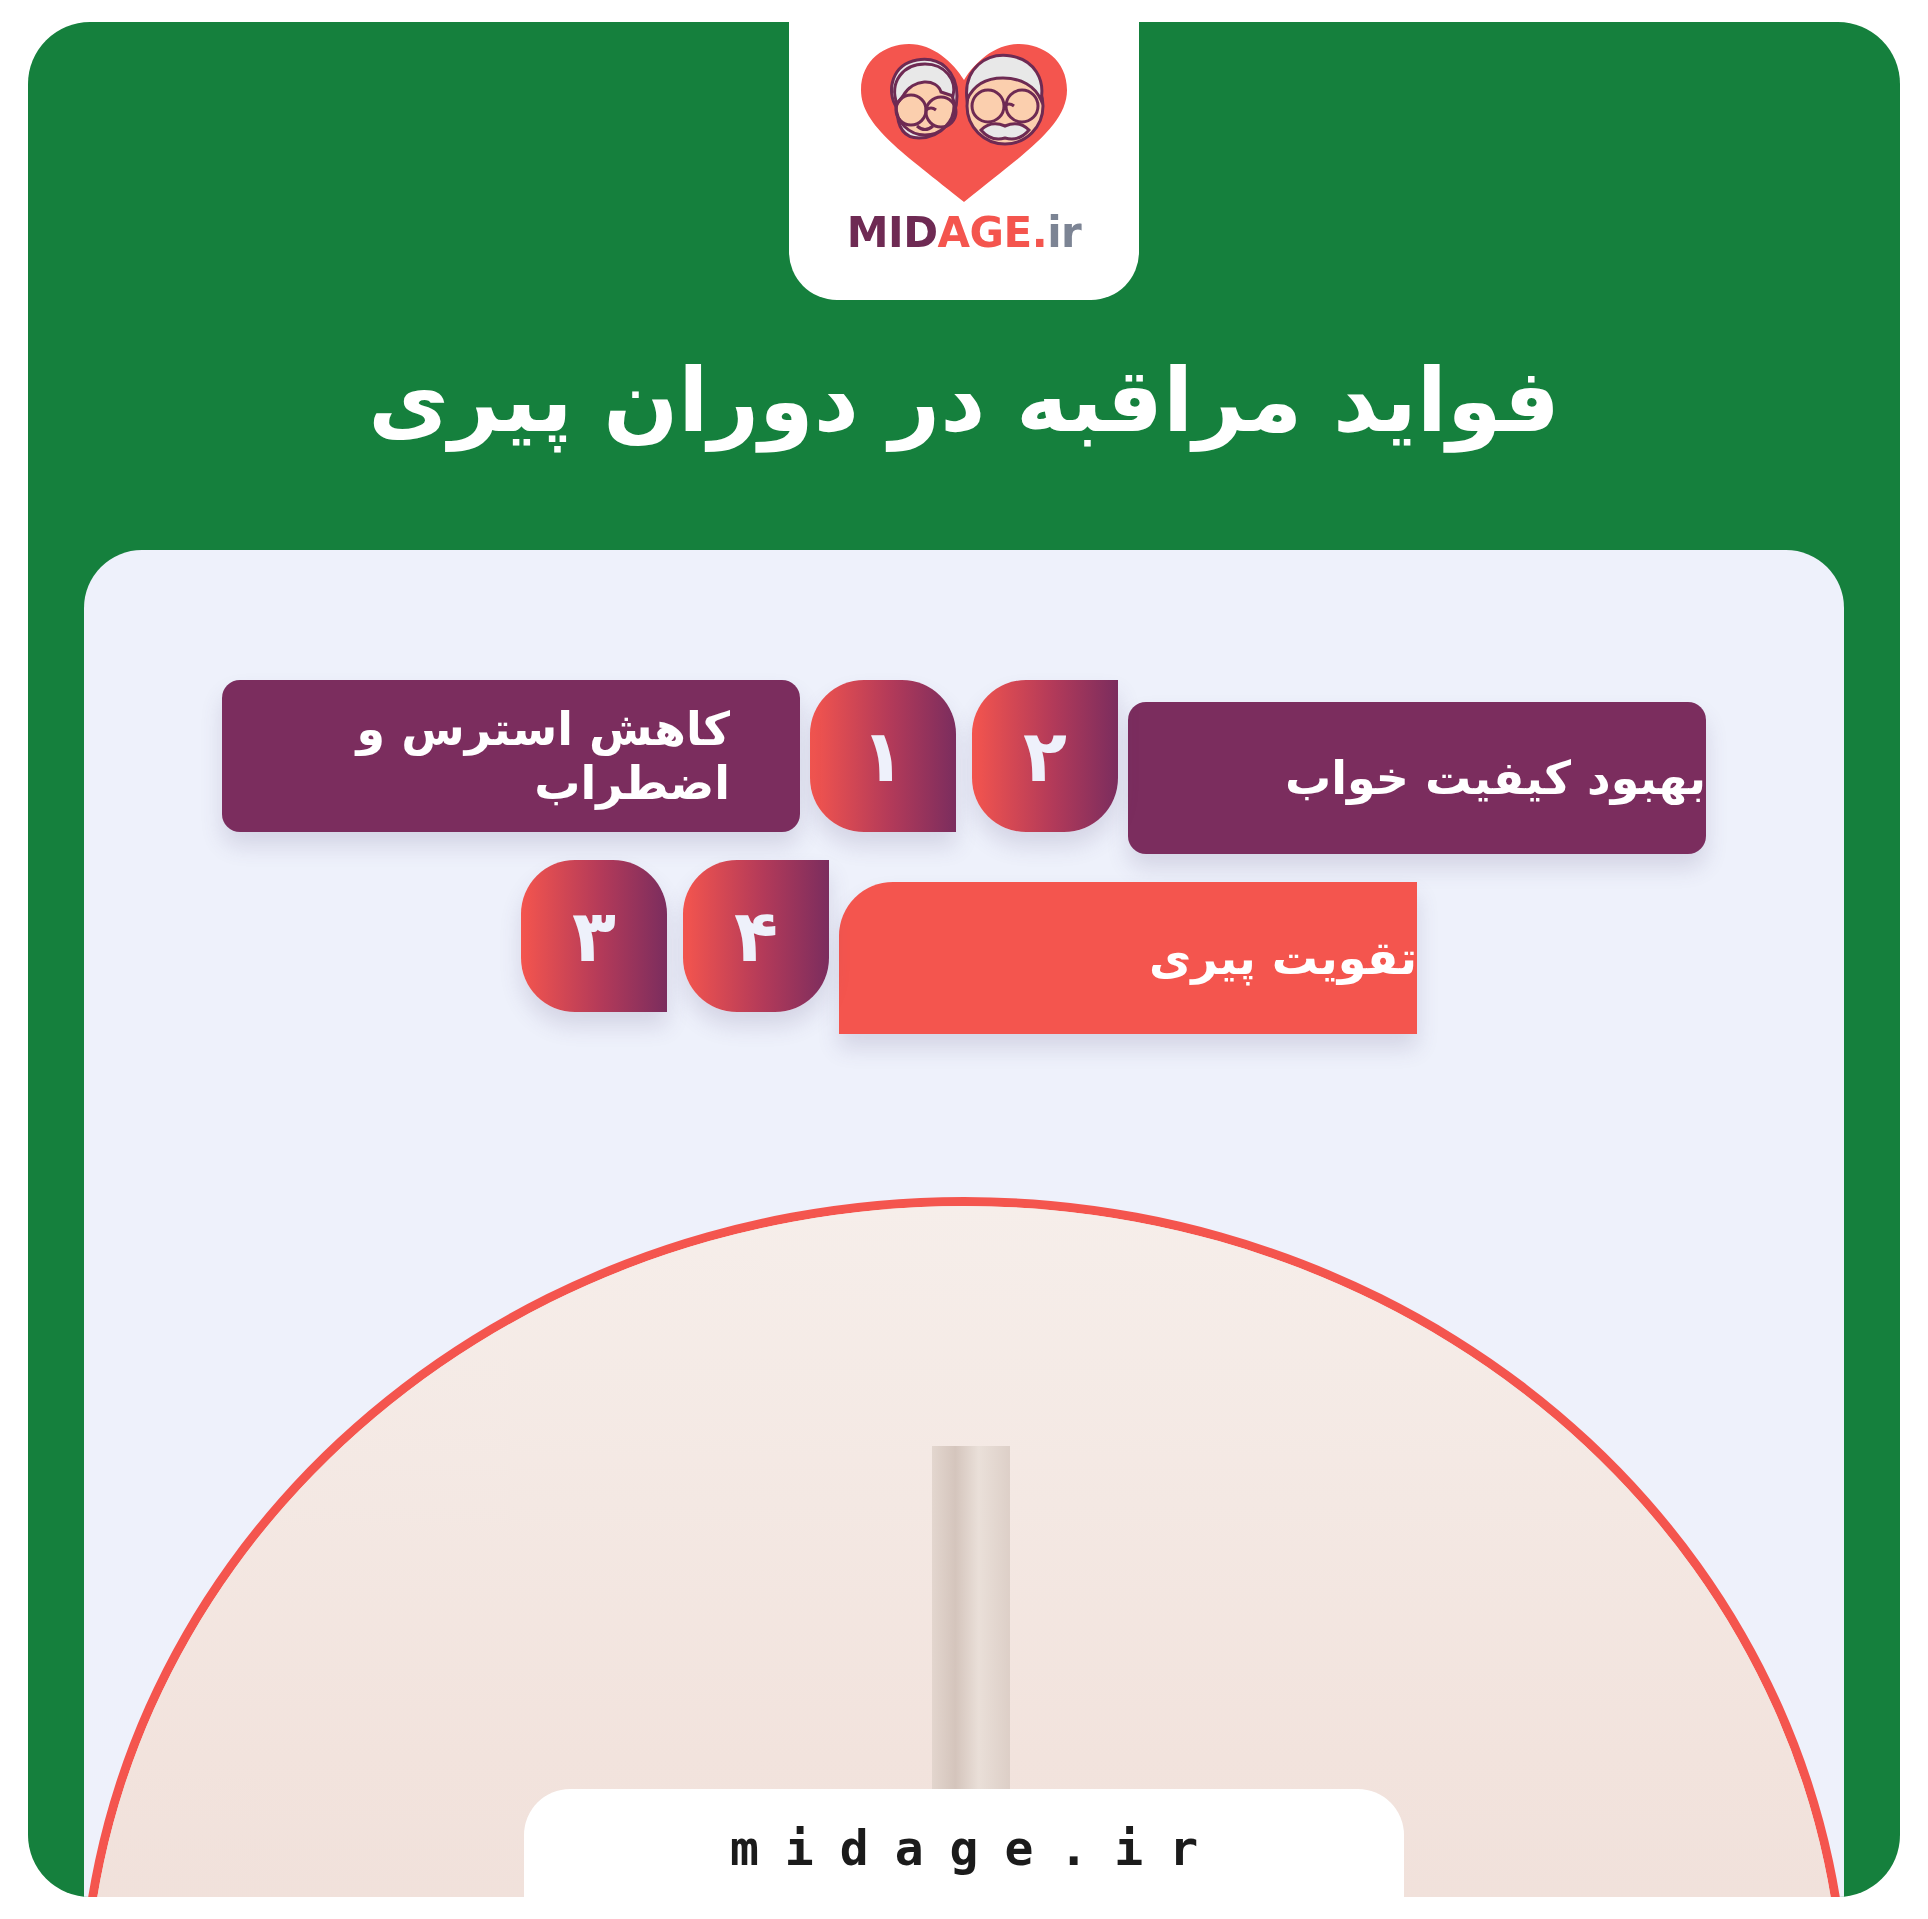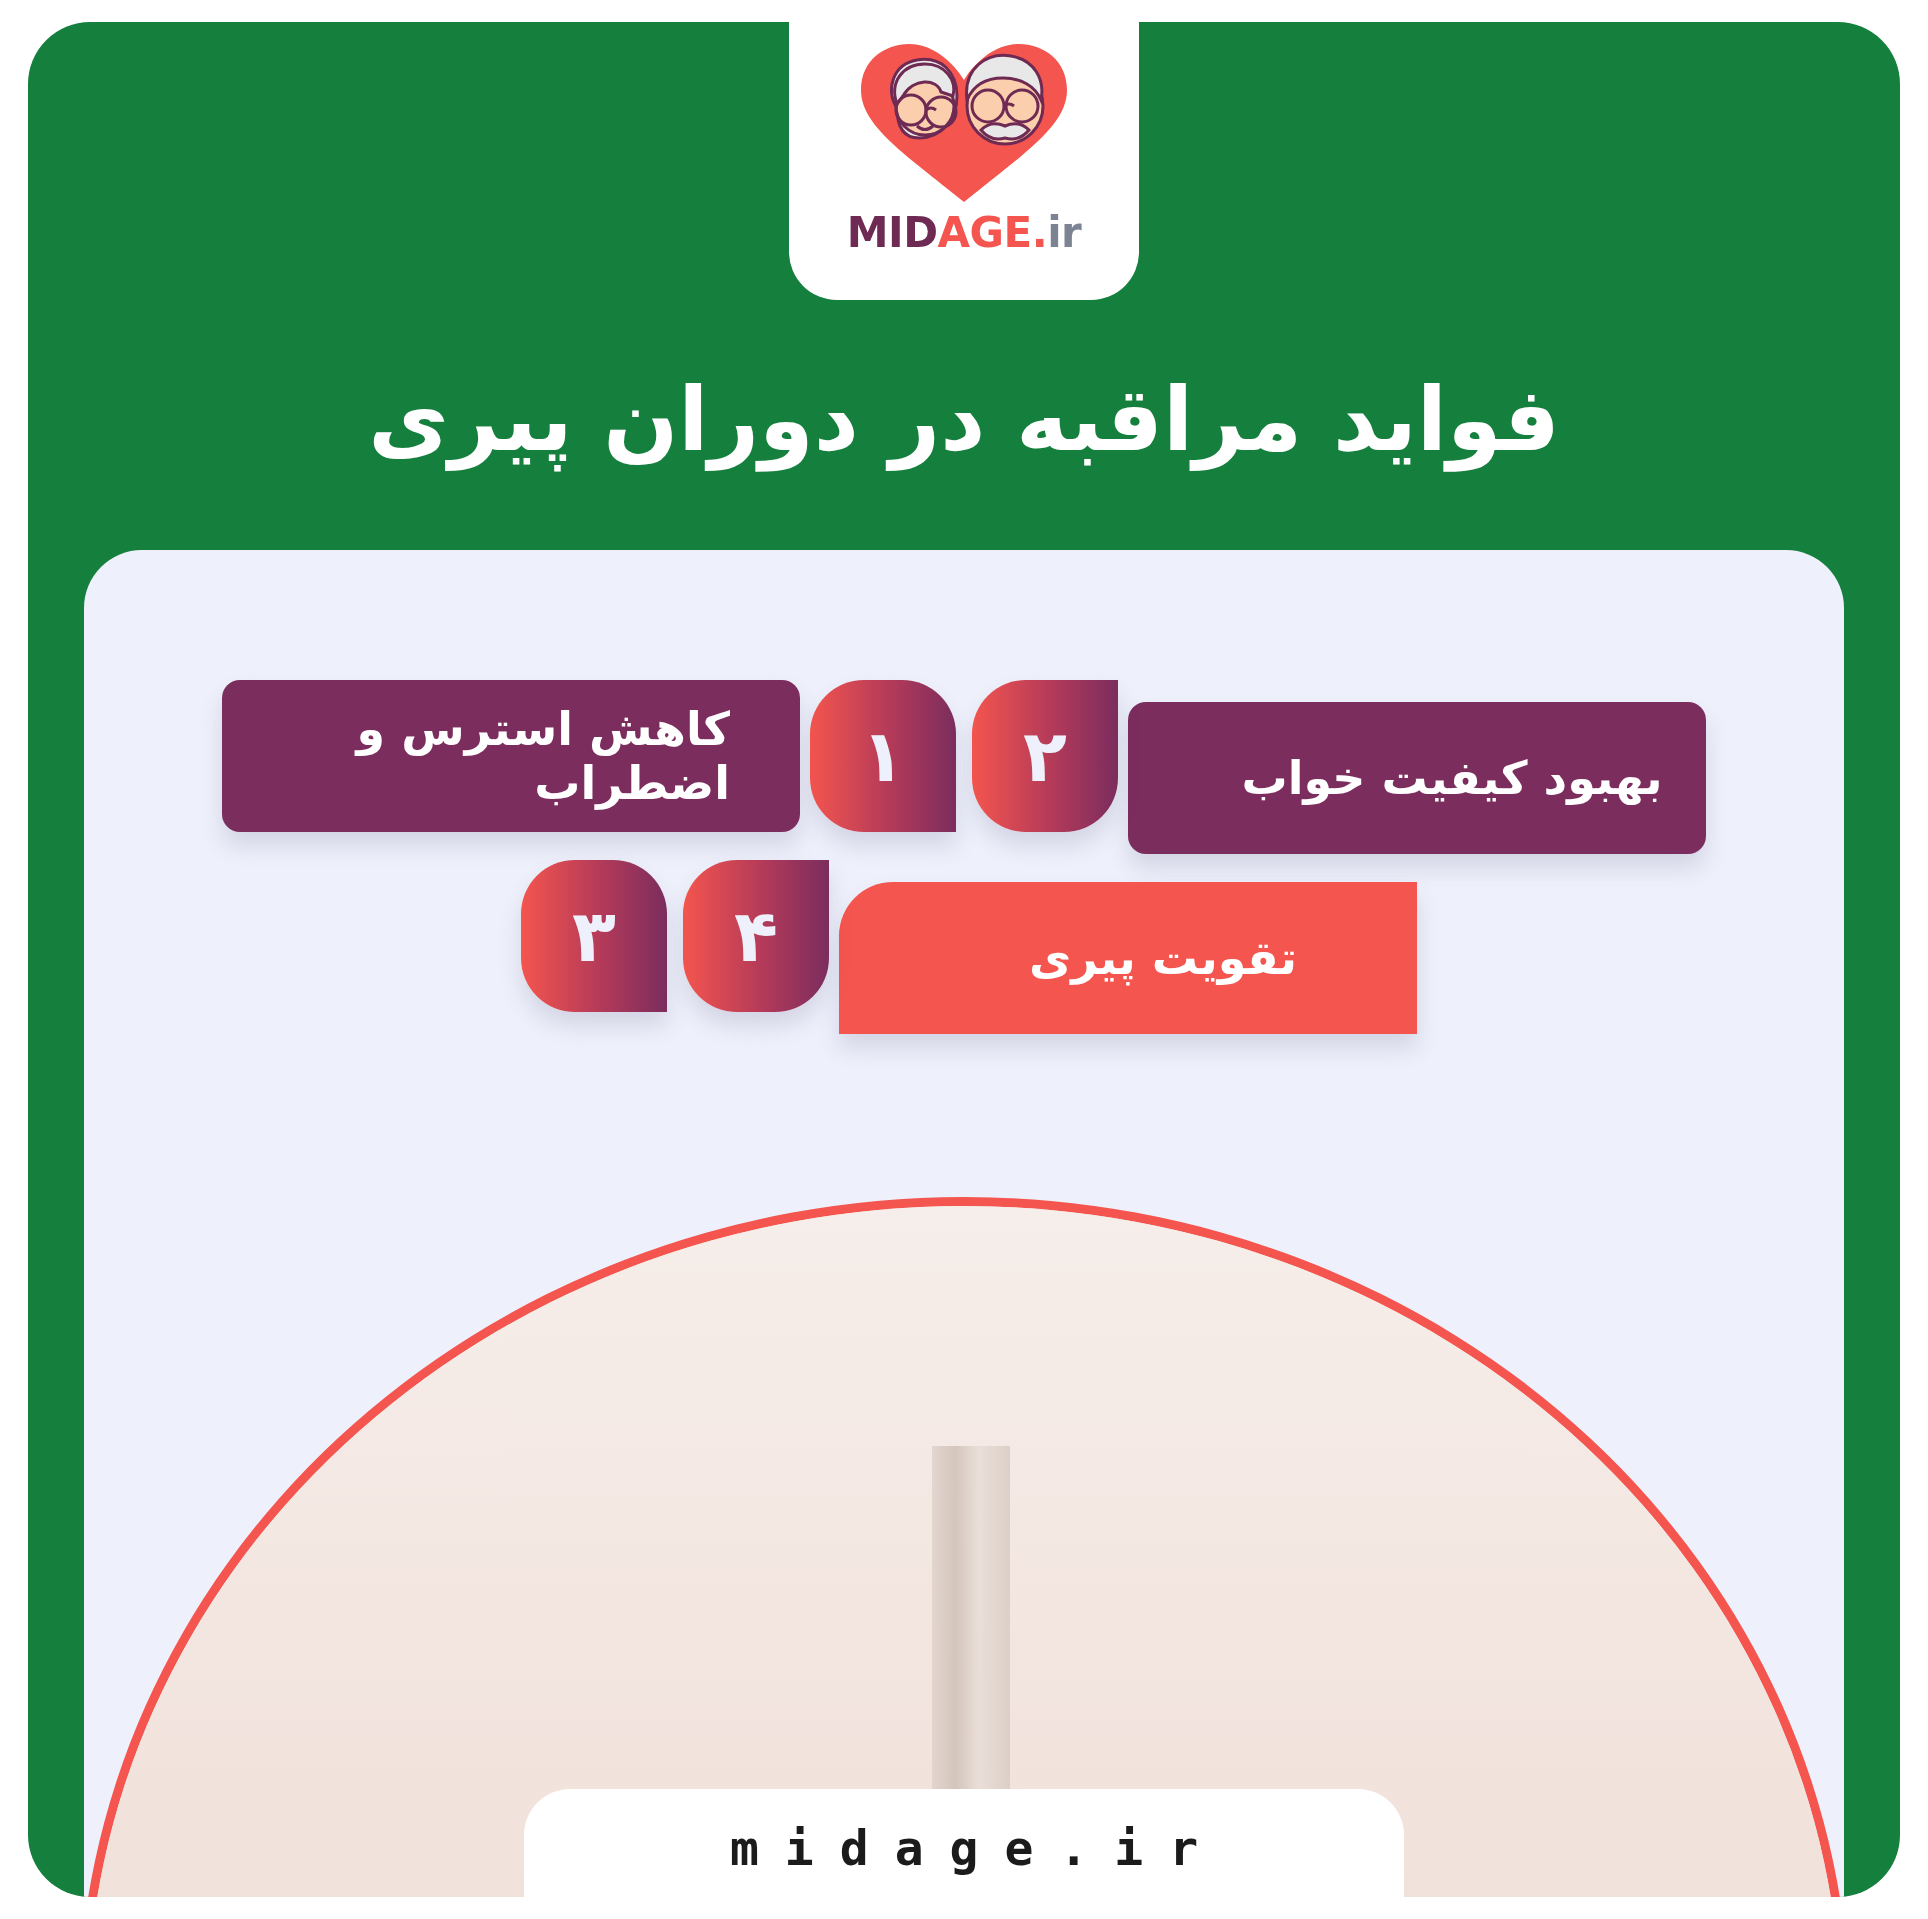--- a/index.html
+++ b/index.html
@@ -61,21 +61,21 @@
     white-space: nowrap;
   }
   .lw-mid { color: #6e2a53; }
   .lw-age { color: #f4554e; }
   .lw-dot { color: #f4554e; }
   .lw-ir  { color: #7c8494; }
 
   
   .headline {
     position: absolute;
-    top: 343px;
+    top: 324px;
     left: 0;
     width: 100%;
     text-align: center;
     color: #ffffff;
     font-size: 88px;
     font-weight: bold;
     line-height: 1.25;
     letter-spacing: 0px;
     z-index: 4;
   }
@@ -127,21 +127,21 @@
     justify-content: flex-start;
     padding-right: 70px;
     box-sizing: border-box;
     border-top-right-radius: 54px;
     border-bottom-right-radius: 0;
     border-top-left-radius: 0;
     border-bottom-left-radius: 0;
     margin-right: 0px;
   }
   .bar-left {
-    justify-content: center;
+    justify-content: flex-start;
     padding-left: 70px;
     box-sizing: border-box;
     border-top-left-radius: 54px;
     border-bottom-left-radius: 0;
     border-top-right-radius: 0;
     border-bottom-right-radius: 0;
     margin-top: 44px;
   }
   .bar-purple { background: #7b2d5e; border-radius: 18px; }
   .bar-coral  { background: #f4554e; }

